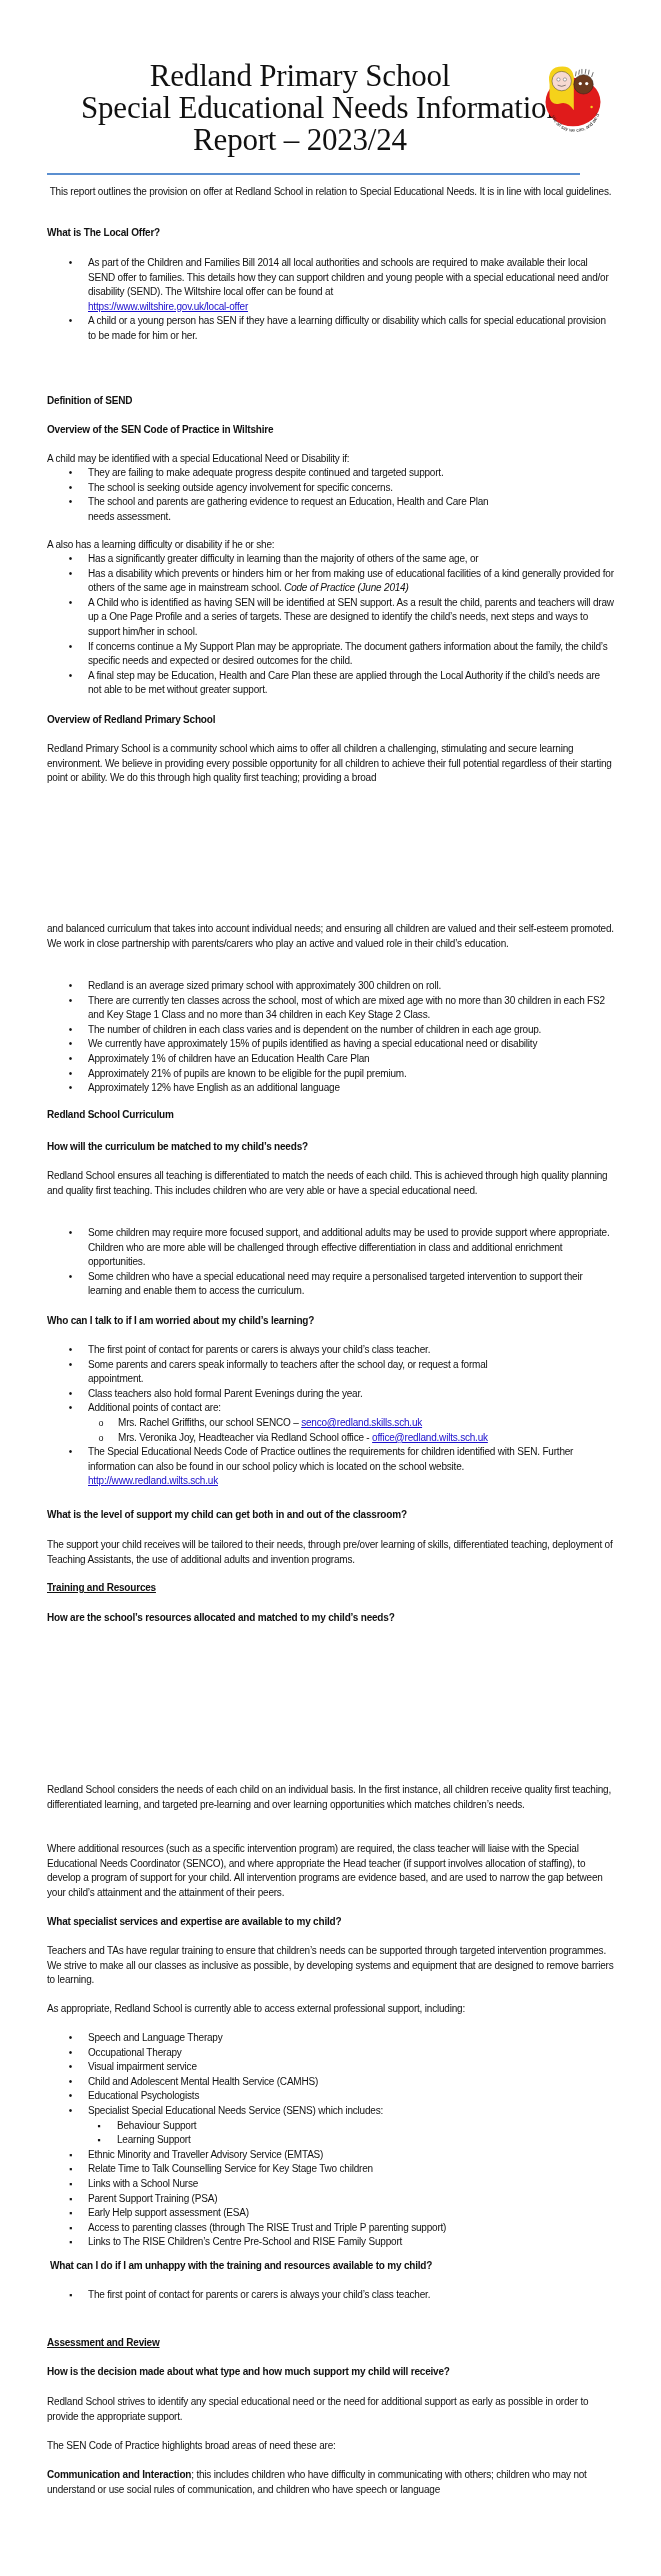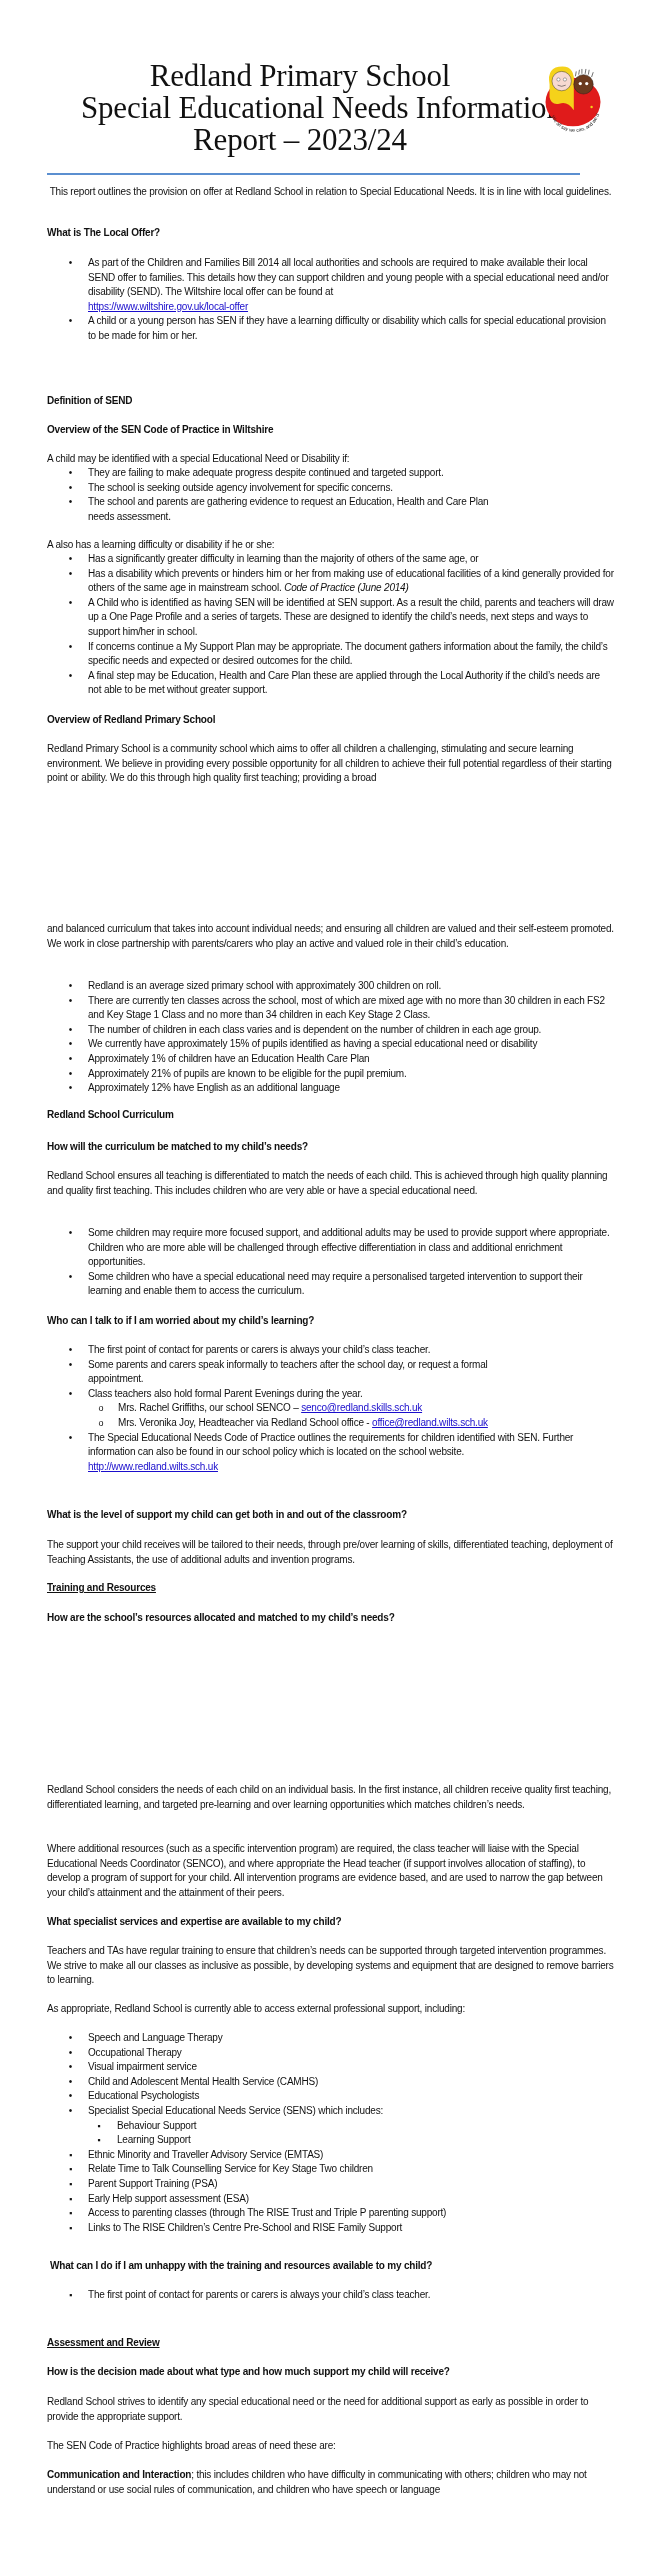--- a/index.html
+++ b/index.html
@@ -127,20 +127,21 @@
   <ul class="abs txt" style="top:1226px;">
     <li class="dot"><span class="b"></span><span>Some children may require more focused support, and additional adults may be used to provide support where appropriate.  Children who are more able will be challenged through effective differentiation in class and additional enrichment opportunities.</span></li>
     <li class="dot"><span class="b"></span><span>Some children who have a special educational need may require a personalised targeted intervention to support their learning and enable them to access the curriculum.</span></li>
   </ul>
 
   <div class="abs txt h" style="top:1314px;">Who can I talk to if I am worried about my child’s learning?</div>
   <ul class="abs txt" style="top:1343px;">
     <li class="dot"><span class="b"></span><span>The first point of contact for parents or carers is always your child’s class teacher.</span></li>
     <li class="dot" style="padding-right:81px;"><span class="b"></span><span>Some parents and carers speak informally to teachers after the school day, or request a formal appointment.</span></li>
     <li class="dot"><span class="b"></span><span>Class teachers also hold formal Parent Evenings during the year.</span></li>
+    <li class="dot"><span class="b"></span><span>Additional points of contact are:</span></li>
     <li class="circ sub"><span class="b"></span><span>Mrs. Rachel Griffiths, our school SENCO – </span><a>senco@redland.skills.sch.uk</a></li>
     <li class="circ sub"><span class="b"></span><span>Mrs. Veronika Joy, Headteacher via Redland School office - </span><a>office@redland.wilts.sch.uk</a></li>
     <li class="dot"><span class="b"></span><span>The Special Educational Needs Code of Practice outlines the requirements for children identified with SEN. Further information can also be found in our school policy which is located on the school website.</span><br><a>http://www.redland.wilts.sch.uk</a></li>
   </ul>
 
   <div class="abs txt h" style="top:1508px;">What is the level of support my child can get both in and out of the classroom?</div>
   <div class="abs txt" style="top:1538px;">The support your child receives will be tailored to their needs, through pre/over learning of skills, differentiated teaching, deployment of Teaching Assistants, the use of additional adults and invention programs.</div>
 
   <div class="abs txt h u" style="top:1581px;">Training and Resources</div>
   <div class="abs txt h" style="top:1611px;">How are the school’s resources allocated and matched to my child’s needs?</div>
@@ -155,20 +156,21 @@
     <li class="dot"><span class="b"></span><span>Speech and Language Therapy</span></li>
     <li class="dot"><span class="b"></span><span>Occupational Therapy</span></li>
     <li class="dot"><span class="b"></span><span>Visual impairment service</span></li>
     <li class="dot"><span class="b"></span><span>Child and Adolescent Mental Health Service (CAMHS)</span></li>
     <li class="dot"><span class="b"></span><span>Educational Psychologists</span></li>
     <li class="dot"><span class="b"></span><span>Specialist Special Educational Needs Service (SENS) which includes:</span></li>
     <li class="sq sub" style="padding-left:70px;"><span class="b" style="left:47px;"></span><span>Behaviour Support</span></li>
     <li class="sq sub" style="padding-left:70px;"><span class="b" style="left:47px;"></span><span>Learning Support</span></li>
     <li class="sq" style="padding-left:41px;"><span class="b"></span><span>Ethnic Minority and Traveller Advisory Service (EMTAS)</span></li>
     <li class="sq" style="padding-left:41px;"><span class="b"></span><span>Relate Time to Talk Counselling Service for Key Stage Two children</span></li>
+    <li class="sq" style="padding-left:41px;"><span class="b"></span><span>Links with a School Nurse</span></li>
     <li class="sq" style="padding-left:41px;"><span class="b"></span><span>Parent Support Training (PSA)</span></li>
     <li class="sq" style="padding-left:41px;"><span class="b"></span><span>Early Help support assessment (ESA)</span></li>
     <li class="sq" style="padding-left:41px;"><span class="b"></span><span>Access to parenting classes (through The RISE Trust and Triple P parenting support)</span></li>
     <li class="sq" style="padding-left:41px;"><span class="b"></span><span>Links to The RISE Children’s Centre Pre-School and RISE Family Support</span></li>
   </ul>
 
   <div class="abs txt h" style="top:2259px; left:50px;">What can I do if I am unhappy with the training and resources available to my child?</div>
   <ul class="abs txt" style="top:2288px;">
     <li class="sq"><span class="b"></span><span>The first point of contact for parents or carers is always your child’s class teacher.</span></li>
   </ul>

